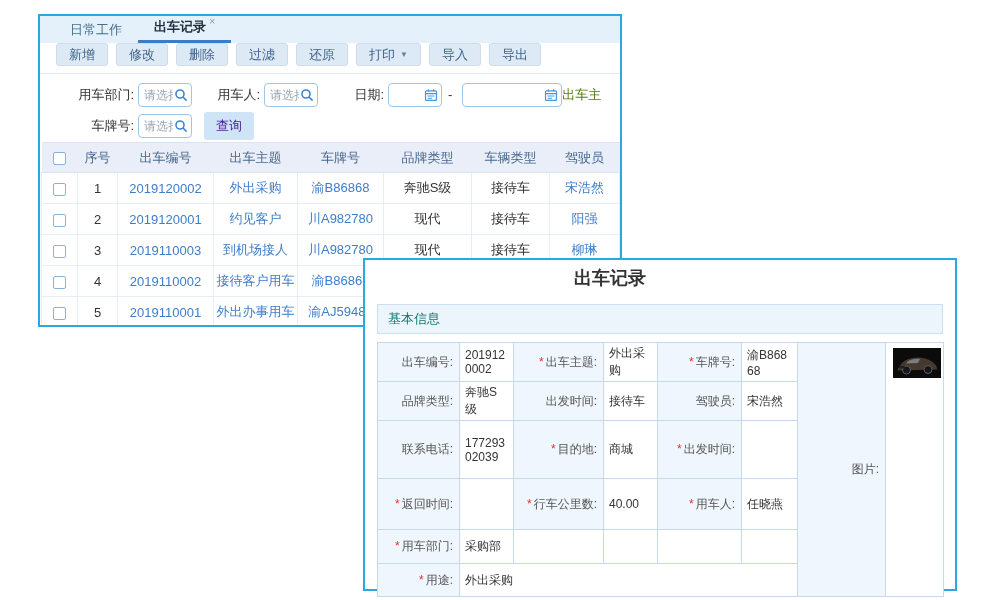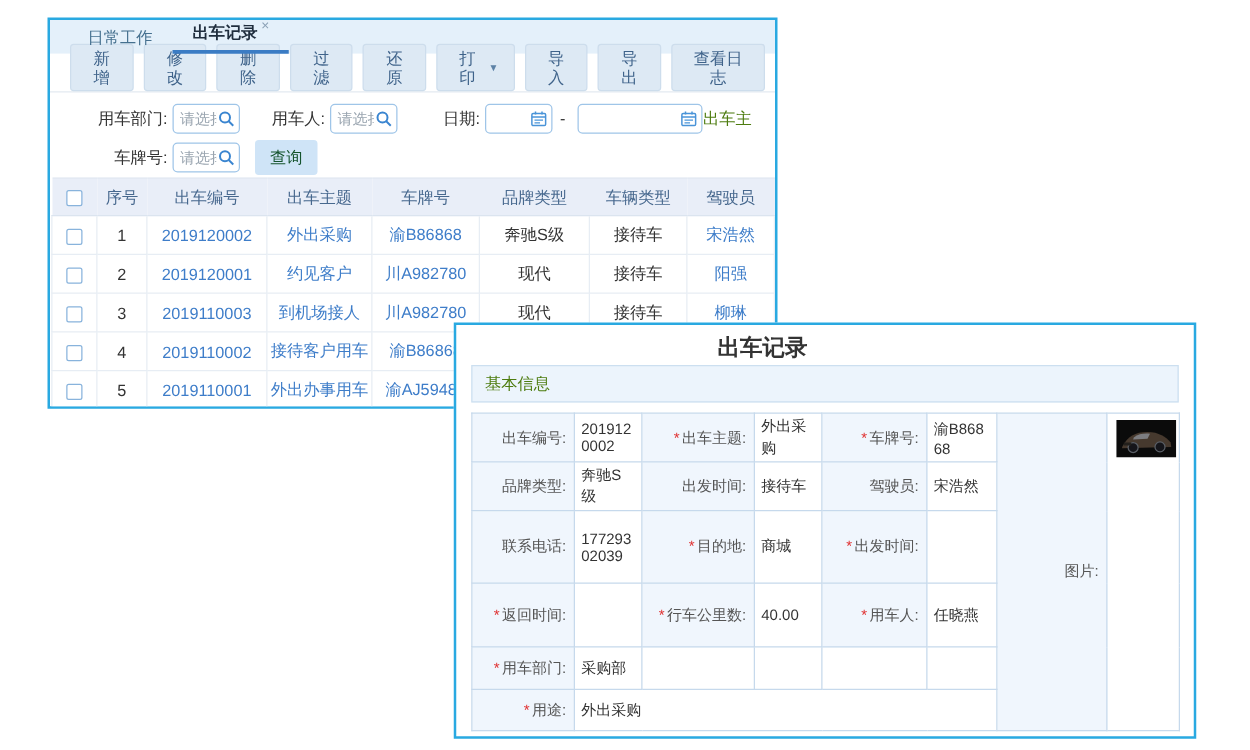--- a/index.html
+++ b/index.html
@@ -7,56 +7,56 @@
     font-family:"Liberation Sans","DejaVu Sans",sans-serif; color:#333; }
   .stage { position:relative; width:1000px; height:600px; overflow:hidden; background:#fff; }
 
   
   .list-window { position:absolute; left:38px; top:14px; width:584px; height:313px;
     border:2px solid #29a9e1; background:#fff; z-index:1; overflow:hidden; }
   .tabbar { height:27px; background:#e4f0fa; display:flex; align-items:flex-end; padding-left:14px; }
   .tab { padding:0 16px; line-height:26px; font-size:13px; color:#45708f; cursor:pointer; position:relative; }
   .tab.active { font-weight:bold; color:#1f2d3d; border-bottom:3px solid #3b7cc4; }
   .tab-close { position:relative; top:-6px; margin-left:3px; color:#8aa0b5; font-size:11px; font-weight:normal; }
-  .toolbar { height:31px; display:flex; align-items:flex-end; padding:0 8px; border-bottom:1px solid #e3eaf1; background:#fff; }
+  .toolbar { height:31px; display:flex; align-items:flex-start; padding:0 8px; border-bottom:1px solid #e3eaf1; background:#fff; }
   .tbtn { margin-left:8px; background:#dde9f4; border:1px solid #cdddec; border-radius:3px;
     color:#3f638a; font-size:13px; padding:3px 12px; line-height:15px; cursor:pointer;
     font-family:inherit; display:inline-flex; align-items:center; }
   .tbtn .caret { font-size:8px; margin-left:5px; color:#5d82a6; }
   .filters { height:68px; padding-top:5px; }
   .frow { display:flex; align-items:center; height:31px; padding-left:26px; font-size:13px; }
   .flabel { display:inline-block; text-align:right; color:#333; }
   .w-dept { width:68px; } .w-user { width:52px; margin-left:16px; } .w-date { width:36px; margin-left:30px; } .w-plate { width:68px; }
   .selbox, .datebox { position:relative; height:24px; margin-left:4px; border:1px solid #9fc5e8;
     border-radius:4px; background:#fff; display:inline-flex; align-items:center; overflow:hidden; }
   .selbox { width:54px; } .datebox { width:54px; } .datebox.wide { width:100px; }
   .selbox input { border:none; outline:none; width:34px; font-size:12px; padding-left:5px;
     color:#333; background:transparent; font-family:inherit; }
   .selbox input::placeholder { color:#9aa5b0; }
   .icon-right { position:absolute; right:3px; top:4px; }
   .dash { margin:0 6px; color:#333; }
   .clipped-lbl { color:#4d7c0f;font-family:Liberation Serif, serif; }
-  .qbtn { margin-left:12px; background:#cfe4f7; border:none; border-radius:3px; color:#14532d;
+  .qbtn { margin-left:12px; background:#cfe4f7; border:none; border-radius:3px; color:#4c1d95;
     font-size:13px; padding:5px 12px; cursor:pointer; font-family:inherit; }
 
   .grid { border-collapse:collapse; table-layout:fixed; width:578px; font-size:13px; margin-left:1px; }
   .grid th { background:#e9eef8; color:#47688e; font-weight:normal; height:30px;
     border-top:1px solid #dbe4ef; border-bottom:1px solid #dbe4ef; }
   .grid td { height:31px; border:1px solid #e7edf4; text-align:center; color:#333; background:#fff; }
   .grid .link { color:#3e7dc9; cursor:pointer; }
   .cb { display:inline-block; width:13px; height:13px; border:1px solid #88b3dc; border-radius:2px;
     background:#fff; vertical-align:middle; cursor:pointer; }
 
   
   .detail-window { position:absolute; left:363px; top:258px; width:594px; height:333px;
     border:2px solid #29a9e1; background:#fff; z-index:2; }
   .dtitle { margin-top:6px; height:24px; line-height:24px; text-align:center;
     font-size:18px; font-weight:bold; color:#333; padding-right:100px; }
-  .dsection { margin:2px 12px 0; background:#ecf4fc; border:1px solid #ccdff0;
-    padding:5px 10px; font-size:13px; color:#4d7c0f; }
+  .dsection { margin:14px 12px 0; background:#ecf4fc; border:1px solid #ccdff0;
+    padding:5px 10px; font-size:13px; color:#0f766e; }
   .dform { border-collapse:collapse; table-layout:fixed; margin:8px 12px 0; width:566px; font-size:12px; }
   .dform td { border:1px solid #c6d9ec; }
   .dform td.lbl { background:#f0f6fd; text-align:right; padding:2px 6px 2px 2px; color:#555; }
   .dform td.val { background:#fff; text-align:left; padding:2px 5px; color:#333; word-break:break-all; }
   .star { color:#e03131; margin-right:2px; }
   .fr1{height:28px;} .fr2{height:29px;} .fr3{height:58px;margin-left:18px;} .fr4{height:51px;} .fr5{height:34px;} .fr6{height:33px;}
   .pic-lbl { text-align:right; vertical-align:middle; }
   .pic-val { vertical-align:top; }
   .car-thumb { width:48px; height:30px; margin:3px 2px; display:block; }
 </style>
@@ -81,21 +81,20 @@
       <button class="tbtn">修改</button>
       <button class="tbtn">删除</button>
       <button class="tbtn">过滤</button>
       <button class="tbtn">还原</button>
       <button class="tbtn">
         <span>打印</span>
         <span class="caret">▼</span>
       </button>
       <button class="tbtn">导入</button>
       <button class="tbtn">导出</button>
-      <button class="tbtn">查看日志</button>
     </div>
 
     <div class="filters">
       <div class="frow">
         <span class="flabel w-dept">用车部门:</span>
         <span class="selbox">
           <input placeholder="请选择" style="">
           <svg class="icon-right" width="14" height="14" viewBox="0 0 14 14">
             <circle cx="6" cy="6" r="4" fill="none" stroke="#3a85d0" stroke-width="1.6"></circle>
             <line x1="9" y1="9" x2="12.6" y2="12.6" stroke="#3a85d0" stroke-width="1.6"></line>

